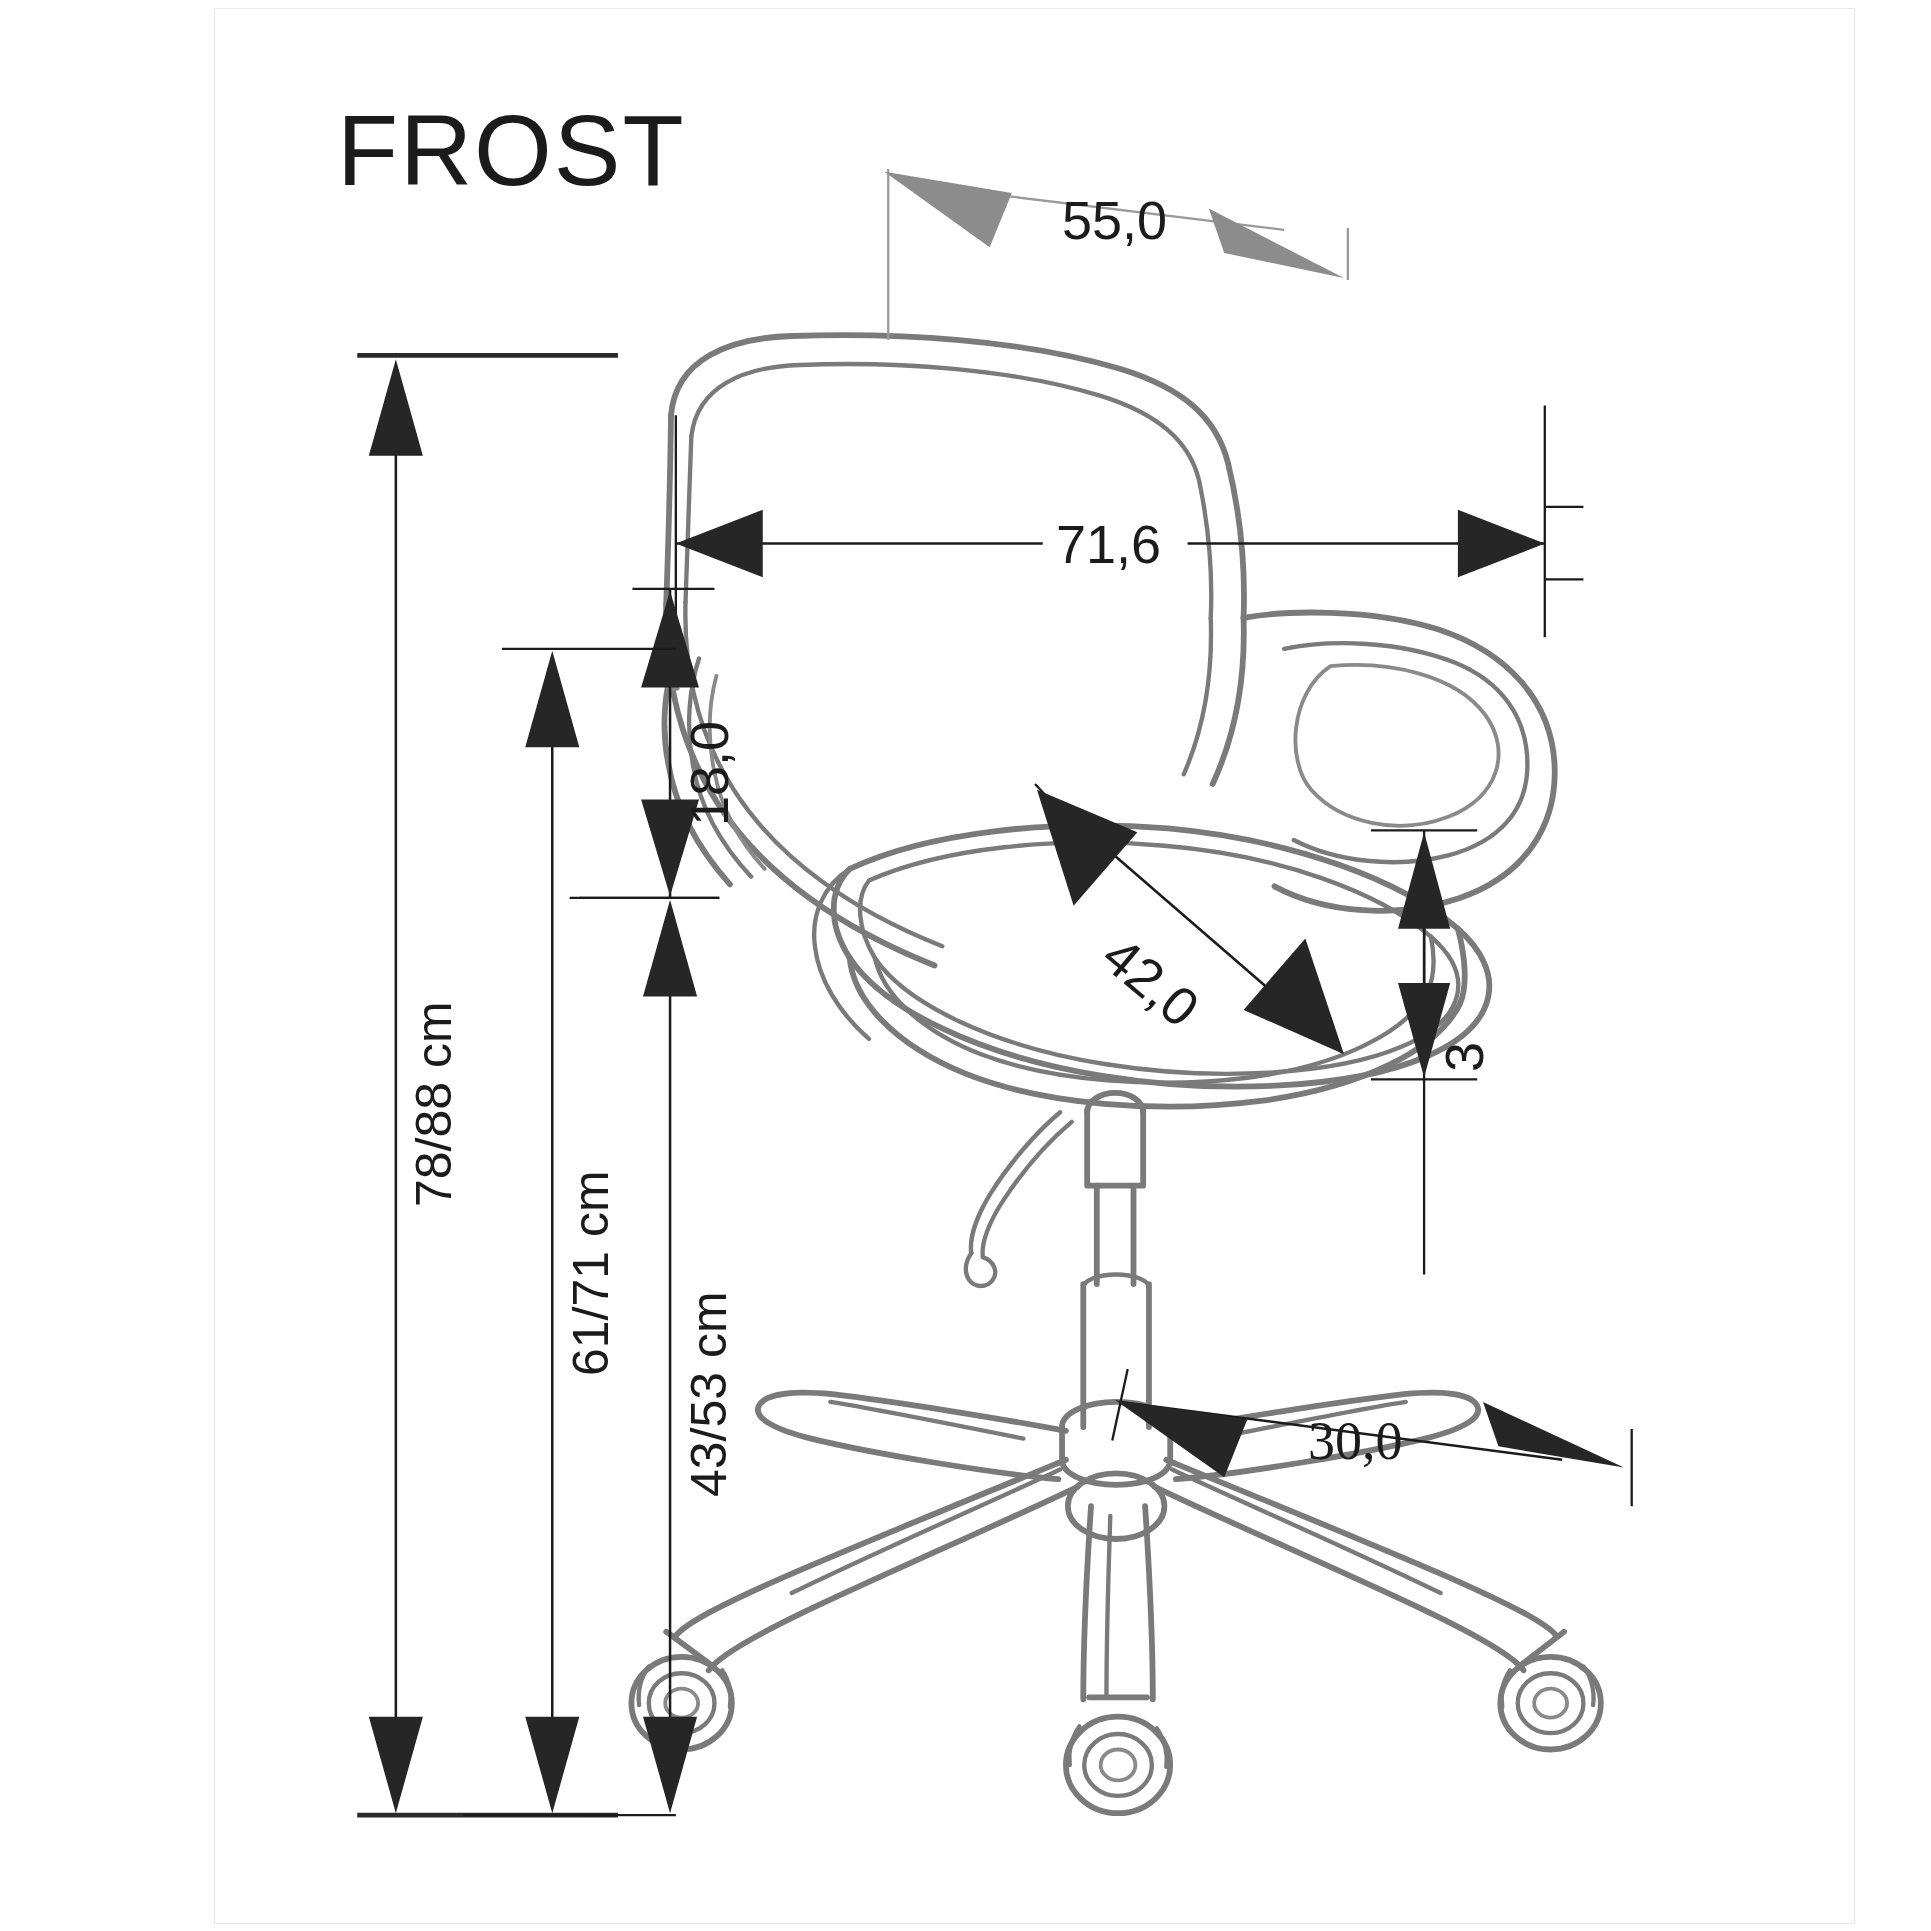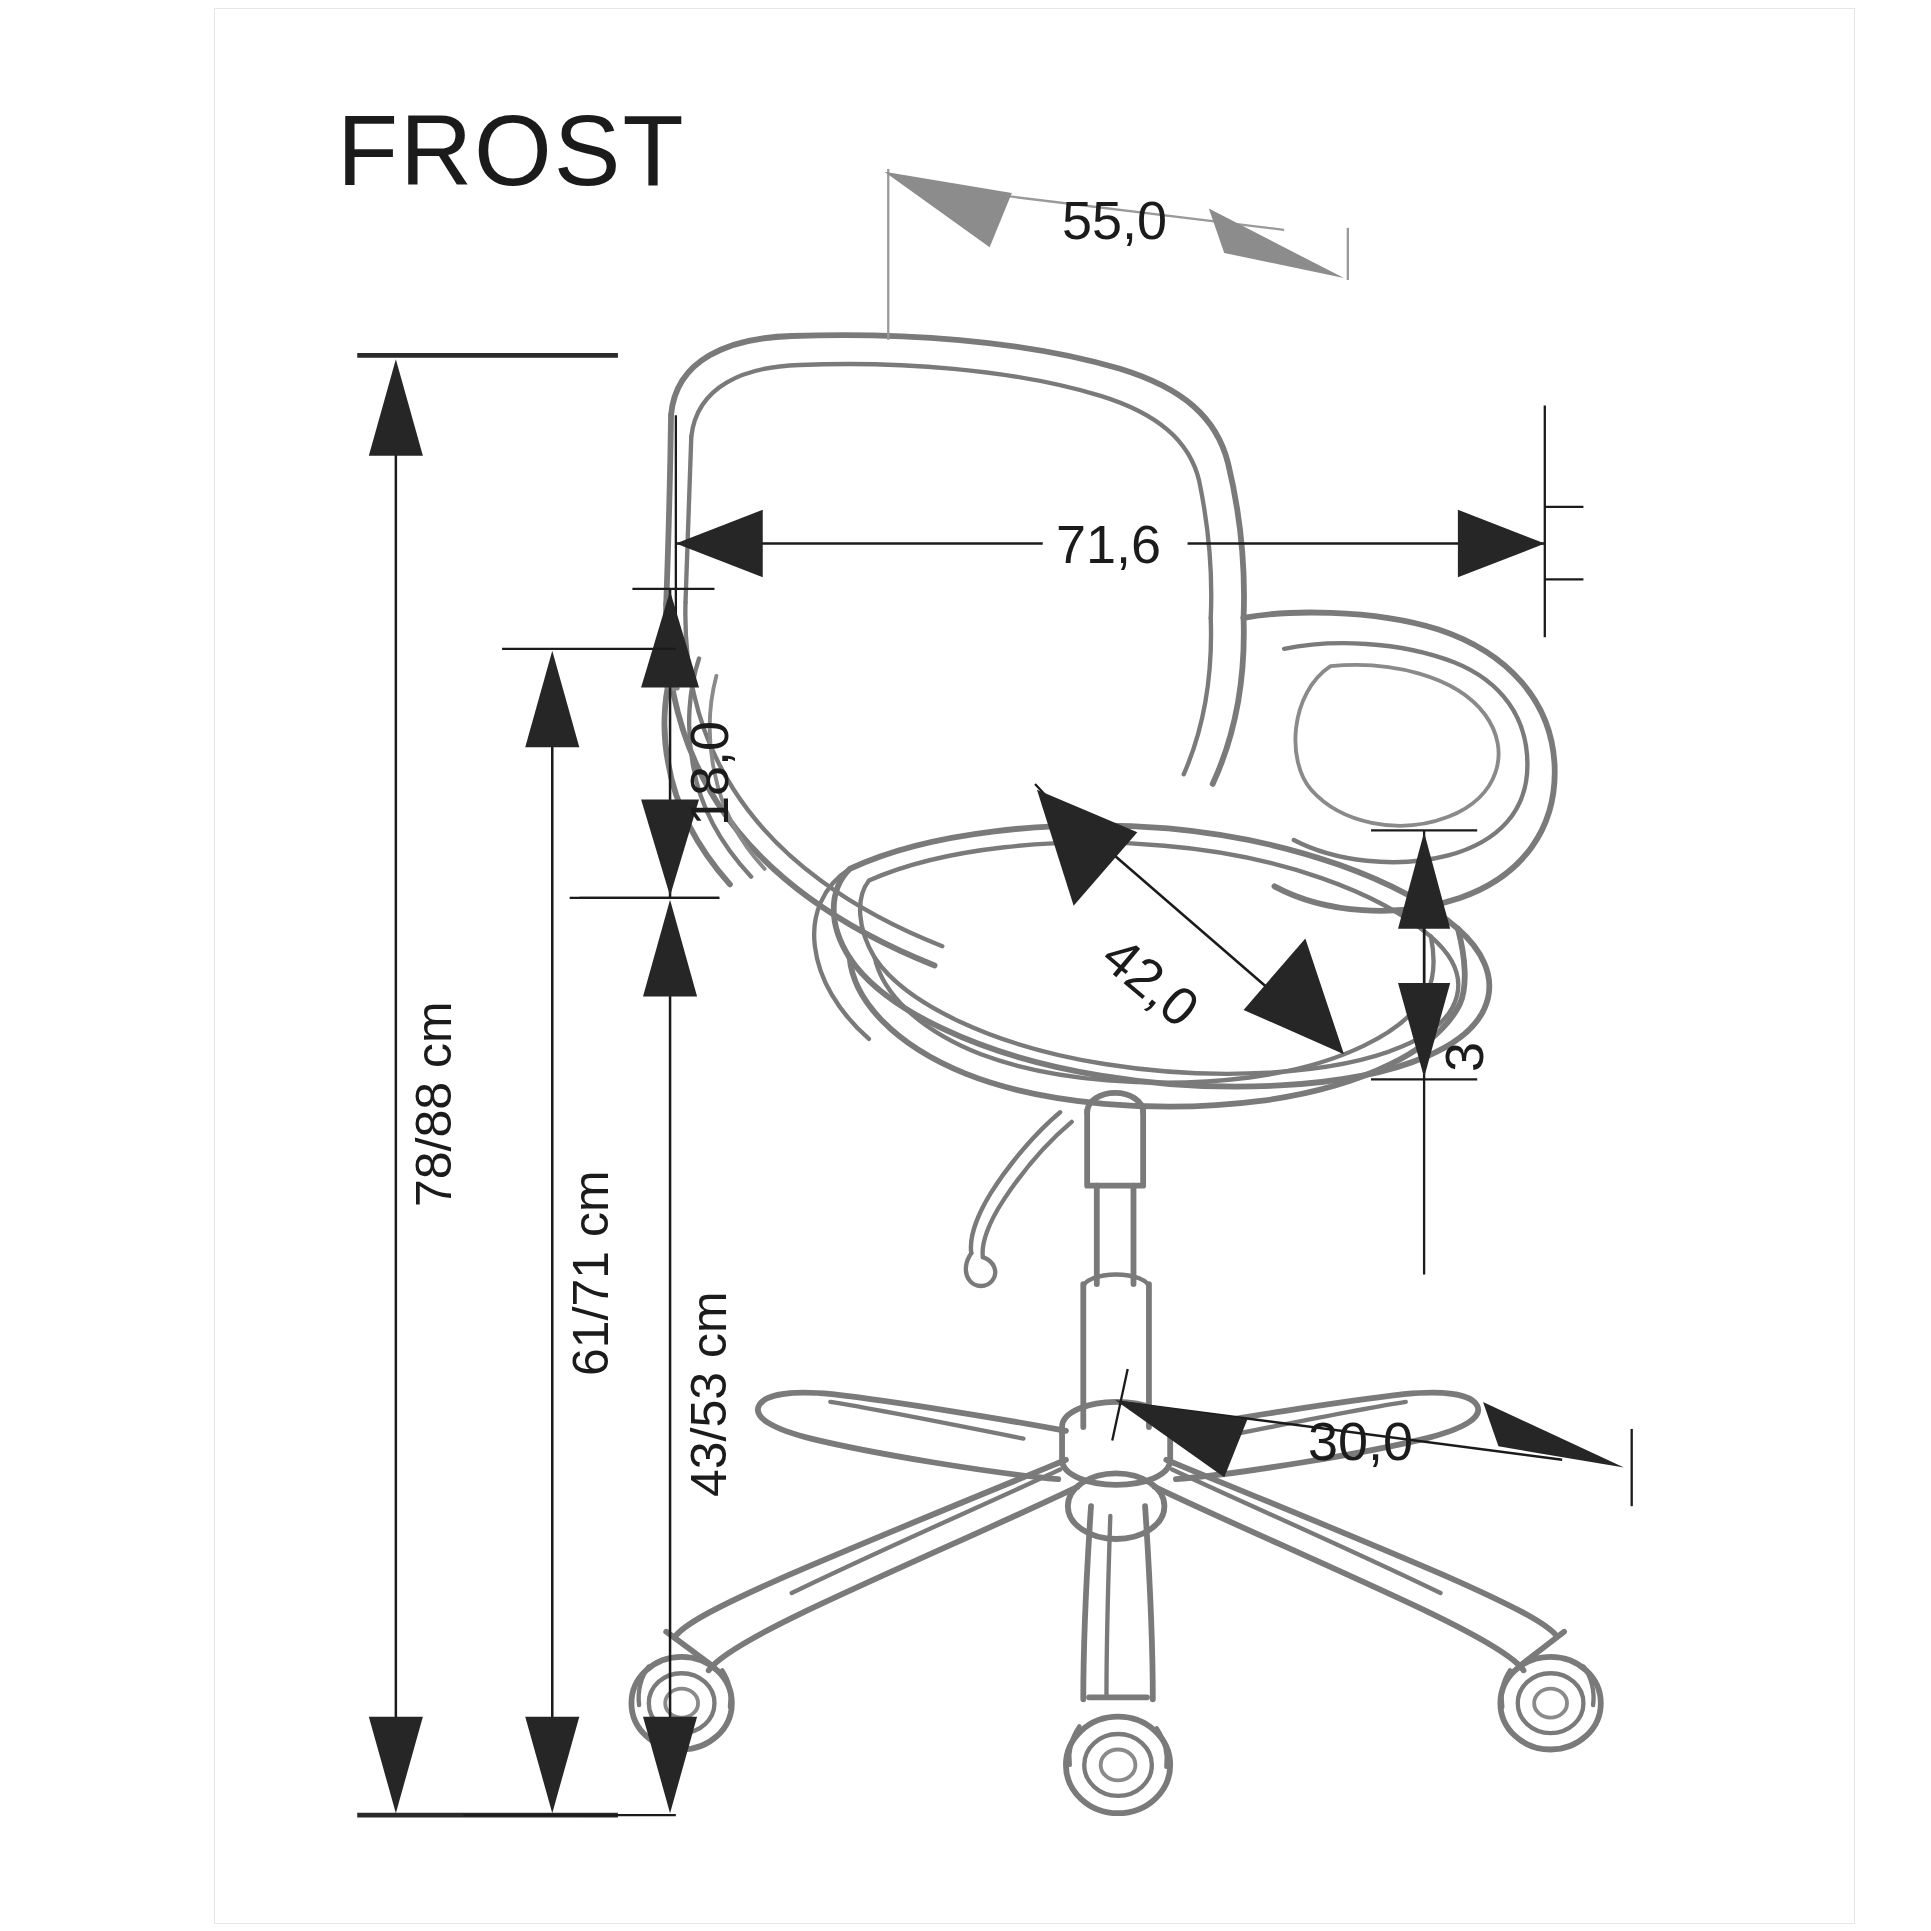--- a/index.html
+++ b/index.html
@@ -355,21 +355,21 @@
   <div class="lbl dim" style="left:1062px;top:193px;">55,0</div>
 
   <div class="lbl dim" style="left:1056px;top:517px;">71,6</div>
 
   <div class="lbl dim vert" style="left:682px;top:826px;transform:rotate(-90deg);">18,0</div>
 
   <div class="lbl dim vert" style="left:1128px;top:927px;transform:rotate(40deg);">42,0</div>
 
   <div class="lbl dim vert" style="left:1437px;top:1072px;transform:rotate(-90deg);">3</div>
 
-  <div class="lbl dim" style="left:1308px;top:1414px;">30,0</div>
+  <div class="lbl dim" style="left:1308px;top:1414px;font-family:Liberation Serif, serif;">30,0</div>
 
   <div class="lbl dim-sm vert" style="left:409px;top:1207px;transform:rotate(-90deg);">78/88 cm</div>
 
   <div class="lbl dim-sm vert" style="left:566px;top:1376px;transform:rotate(-90deg);">61/71 cm</div>
 
   <div class="lbl dim-sm vert" style="left:684px;top:1497px;transform:rotate(-90deg);">43/53 cm</div>
 
 </div>
 
 

